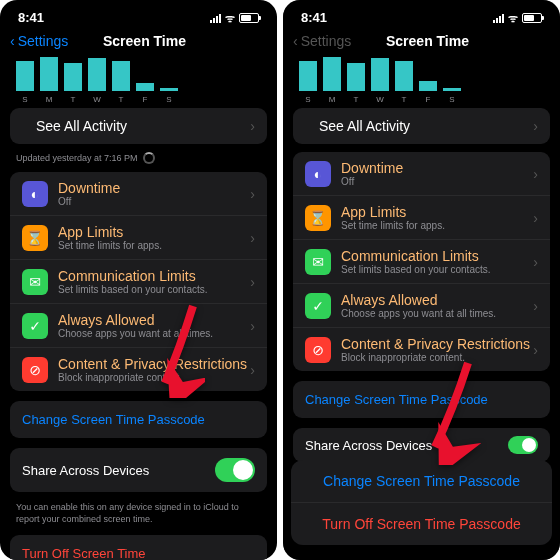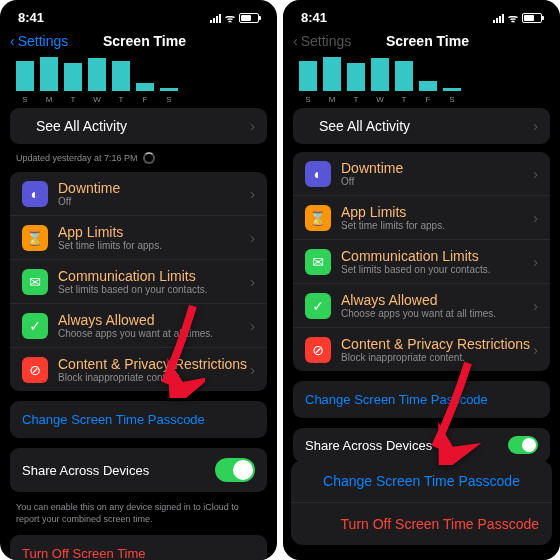--- a/index.html
+++ b/index.html
@@ -33,21 +33,21 @@
   .toggle-row { background:#1c1c1e; border-radius:9px; padding:10px 12px; display:flex; justify-content:space-between; align-items:center; font-size:13px; margin-bottom:10px; }
   .toggle { width:40px; height:24px; background:#30d158; border-radius:12px; position:relative; }
   .toggle::after { content:""; position:absolute; right:2px; top:2px; width:20px; height:20px; background:#fff; border-radius:50%; }
   .spinner { width:12px; height:12px; border:2px solid #555; border-top-color:#aaa; border-radius:50%; }
   .arrow { position:absolute; z-index:10; pointer-events:none; }
   .arrow svg { filter: drop-shadow(0 2px 3px rgba(0,0,0,0.5)); }
   .sheet { position:absolute; left:0; right:0; bottom:0; padding:8px; z-index:5; }
   .sheet-group { background:#1c1c1e; border-radius:12px; overflow:hidden; margin-bottom:7px; }
   .sheet-btn { padding:13px; text-align:center; font-size:14px; }
   .sheet-btn.blue { color:#0a84ff; }
-  .sheet-btn.red { color:#ff453a; border-top:1px solid #2a2a2c;text-align:right; }
+  .sheet-btn.red { color:#ff453a; border-top:1px solid #2a2a2c; }
   .sheet-cancel { background:#1c1c1e; border-radius:12px; padding:13px; text-align:center; font-size:15px; color:#0a84ff; font-weight:600; }
   .signal { display:flex; gap:1px; align-items:flex-end; height:10px; }
   .signal span { width:2px; background:#fff; }
   .battery { width:20px; height:10px; border:1px solid #fff; border-radius:2px; position:relative; }
   .battery::after { content:""; position:absolute; right:-3px; top:2px; width:2px; height:4px; background:#fff; border-radius:0 1px 1px 0; }
   .battery-fill { position:absolute; left:1px; top:1px; bottom:1px; width:55%; background:#fff; border-radius:1px; }
   .wifi { font-size:11px; }
   .tiny-toggle { width:30px; height:18px; background:#30d158; border-radius:9px; position:relative; }
   .tiny-toggle::after { content:""; position:absolute; right:2px; top:2px; width:14px; height:14px; background:#fff; border-radius:50%; }
 </style>

